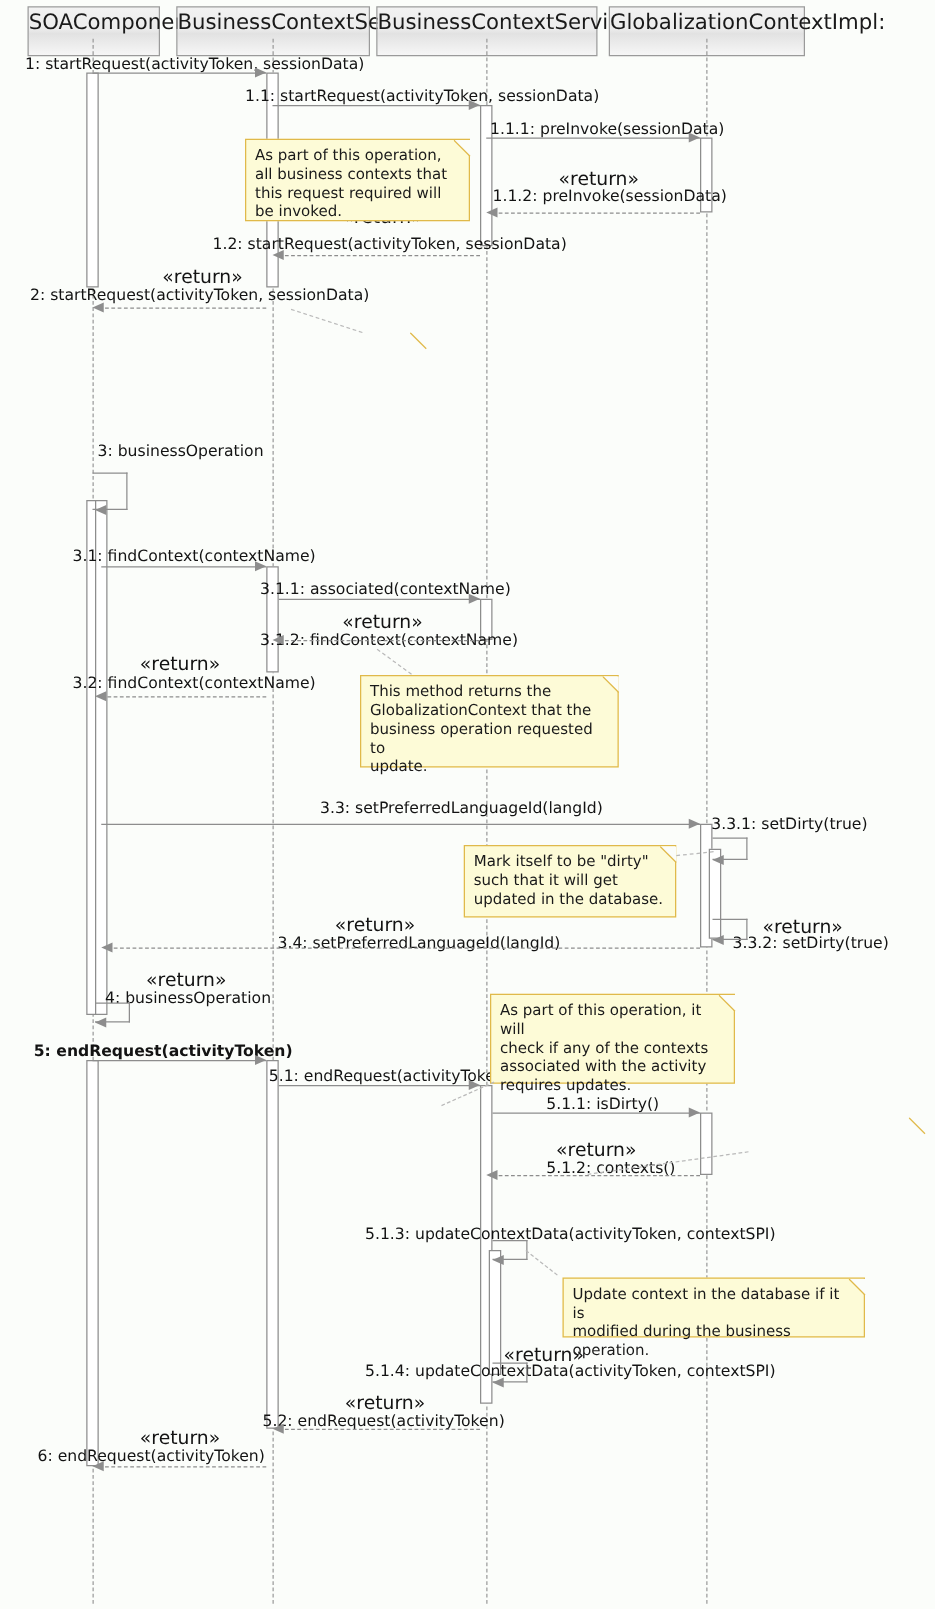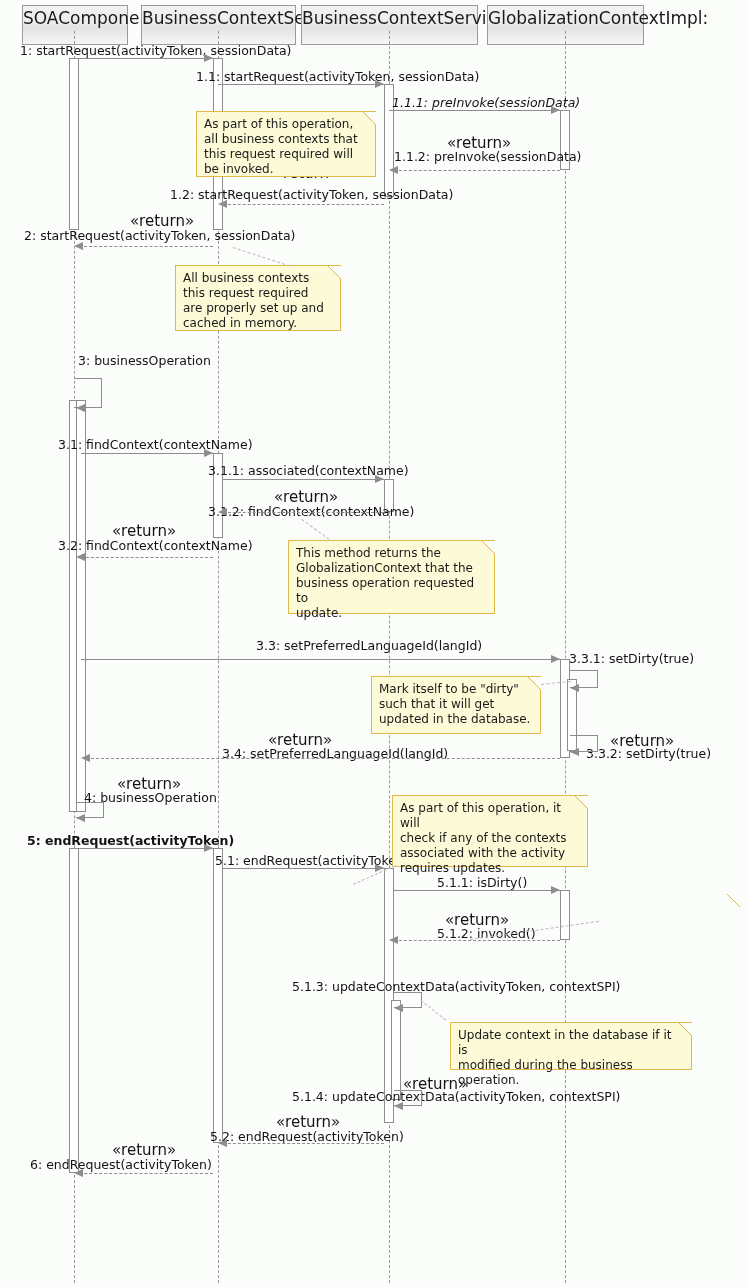--- a/index.html
+++ b/index.html
@@ -93,21 +93,21 @@
   <div class="activation" style="left:560px;top:890px;height:50px;"></div>
 
   <div class="label" style="left:20px;top:44px;">1: startRequest(activityToken, sessionData)</div>
   <div class="msg" style="left:74px;top:58px;width:139px;"></div>
   <div class="arrow right" style="left:204px;top:54px;"></div>
 
   <div class="label" style="left:196px;top:70px;">1.1: startRequest(activityToken, sessionData)</div>
   <div class="msg" style="left:218px;top:84px;width:166px;"></div>
   <div class="arrow right" style="left:375px;top:80px;"></div>
 
-  <div class="label" style="left:392px;top:96px;font-style:italic;">1.1.1: preInvoke(sessionData)</div>
+  <div class="label" style="left:392px;top:96px;">1.1.1: preInvoke(sessionData)</div>
   <div class="msg" style="left:389px;top:110px;width:171px;"></div>
   <div class="arrow right" style="left:551px;top:106px;"></div>
 
   <div class="label ret center" style="left:394px;top:136px;width:170px;">«return»</div>
   <div class="label" style="left:394px;top:150px;">1.1.2: preInvoke(sessionData)</div>
   <div class="msg dash" style="left:394px;top:170px;width:166px;"></div>
   <div class="arrow left" style="left:389px;top:166px;"></div>
 
   <div class="label ret center" style="left:218px;top:166px;width:176px;">«return»</div>
   <div class="label" style="left:170px;top:188px;">1.2: startRequest(activityToken, sessionData)</div>
@@ -170,21 +170,21 @@
 
   <div class="label" style="left:215px;top:854px;">5.1: endRequest(activityToken)</div>
   <div class="msg" style="left:223px;top:868px;width:161px;"></div>
   <div class="arrow right" style="left:375px;top:864px;"></div>
 
   <div class="label" style="left:437px;top:876px;">5.1.1: isDirty()</div>
   <div class="msg" style="left:394px;top:890px;width:166px;"></div>
   <div class="arrow right" style="left:551px;top:886px;"></div>
 
   <div class="label ret center" style="left:394px;top:913px;width:166px;">«return»</div>
-  <div class="label" style="left:437px;top:927px;">5.1.2: invoked()</div>
+  <div class="label" style="left:437px;top:927px;">5.1.2: contexts()</div>
   <div class="msg dash" style="left:394px;top:940px;width:166px;"></div>
   <div class="arrow left" style="left:389px;top:936px;"></div>
 
   <div class="label" style="left:292px;top:980px;">5.1.3: updateContextData(activityToken, contextSPI)</div>
   <div class="selfcall" style="left:394px;top:992px;width:28px;height:16px;"></div>
   <div class="arrow left" style="left:394px;top:1004px;"></div>
 
   <div class="label ret center" style="left:380px;top:1077px;width:110px;">«return»</div>
   <div class="label" style="left:292px;top:1090px;">5.1.4: updateContextData(activityToken, contextSPI)</div>
   <div class="selfcall" style="left:394px;top:1090px;width:28px;height:16px;"></div>
@@ -204,24 +204,20 @@
 all business contexts that
 this request required will
 be invoked.</div>
   <div class="note-fold-wrap" style="position:absolute;left:363px;top:111px;width:14px;height:14px;">
     <svg width="14" height="14" viewBox="0 0 14 14">
       <path d="M0 0 L13 13 L13 0 Z" fill="#fbfdfa" stroke="none"></path>
       <path d="M0 0 L13 13" stroke="#e0b94a" stroke-width="1" fill="none"></path>
     </svg>
   </div>
 
-  <div class="note" style="left:175px;top:265px;width:166px;height:66px;">All business contexts
-this request required
-are properly set up and
-cached in memory.</div>
   <div class="note-fold-wrap" style="position:absolute;left:328px;top:265px;width:14px;height:14px;">
     <svg width="14" height="14" viewBox="0 0 14 14">
       <path d="M0 0 L13 13 L13 0 Z" fill="#fbfdfa" stroke="none"></path>
       <path d="M0 0 L13 13" stroke="#e0b94a" stroke-width="1" fill="none"></path>
     </svg>
   </div>
   <div class="noteline" style="left:233px;top:247px;width:60px;transform:rotate(18deg);"></div>
 
   <div class="note" style="left:288px;top:540px;width:207px;height:74px;">This method returns the
 GlobalizationContext that the

